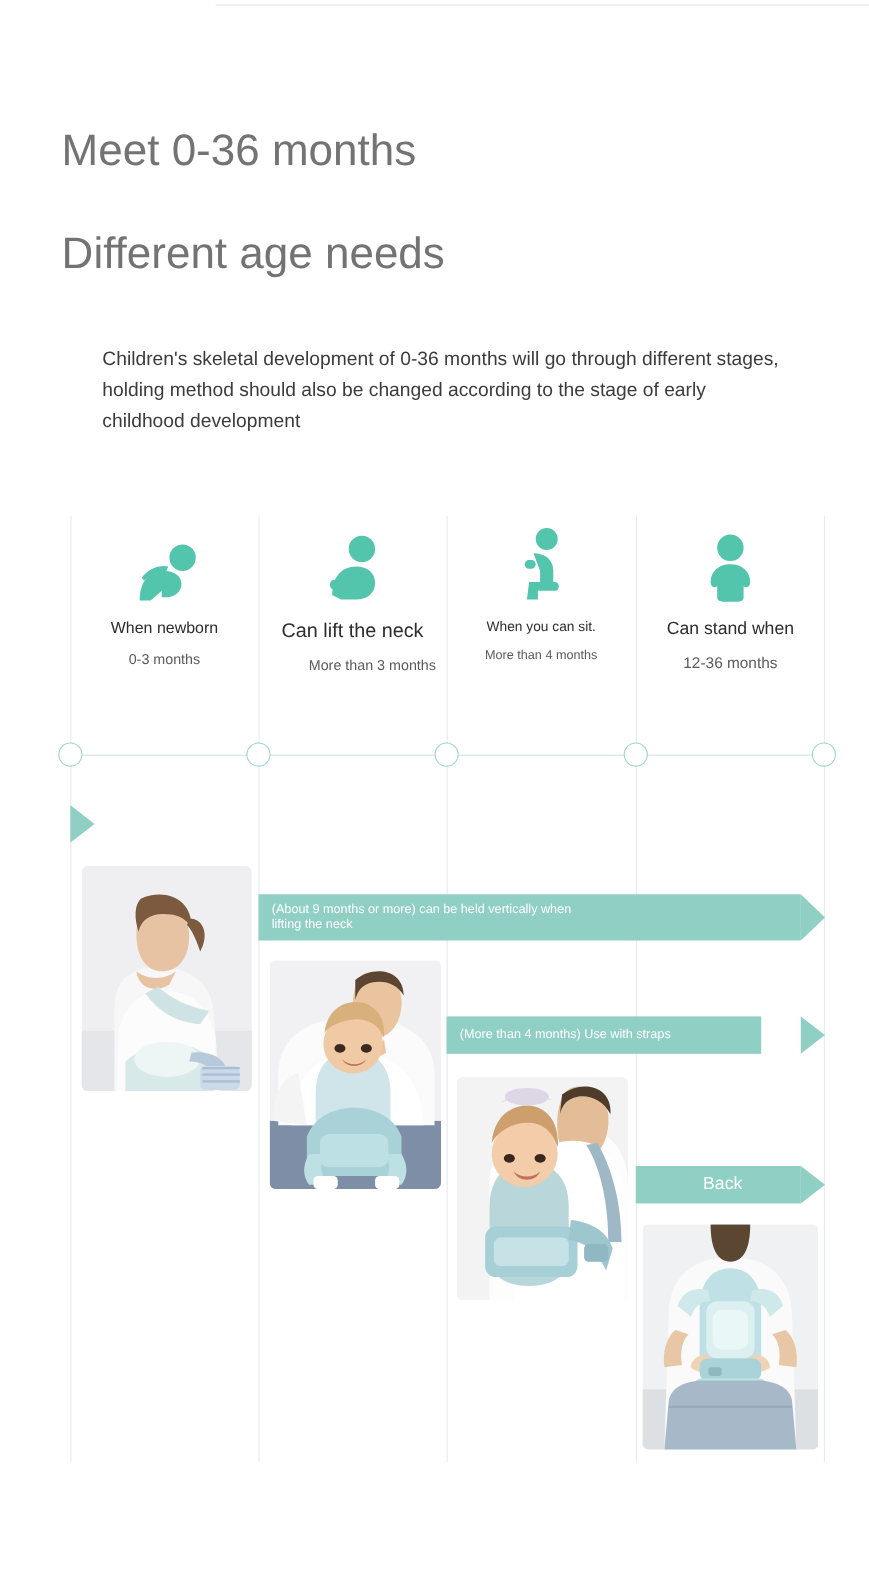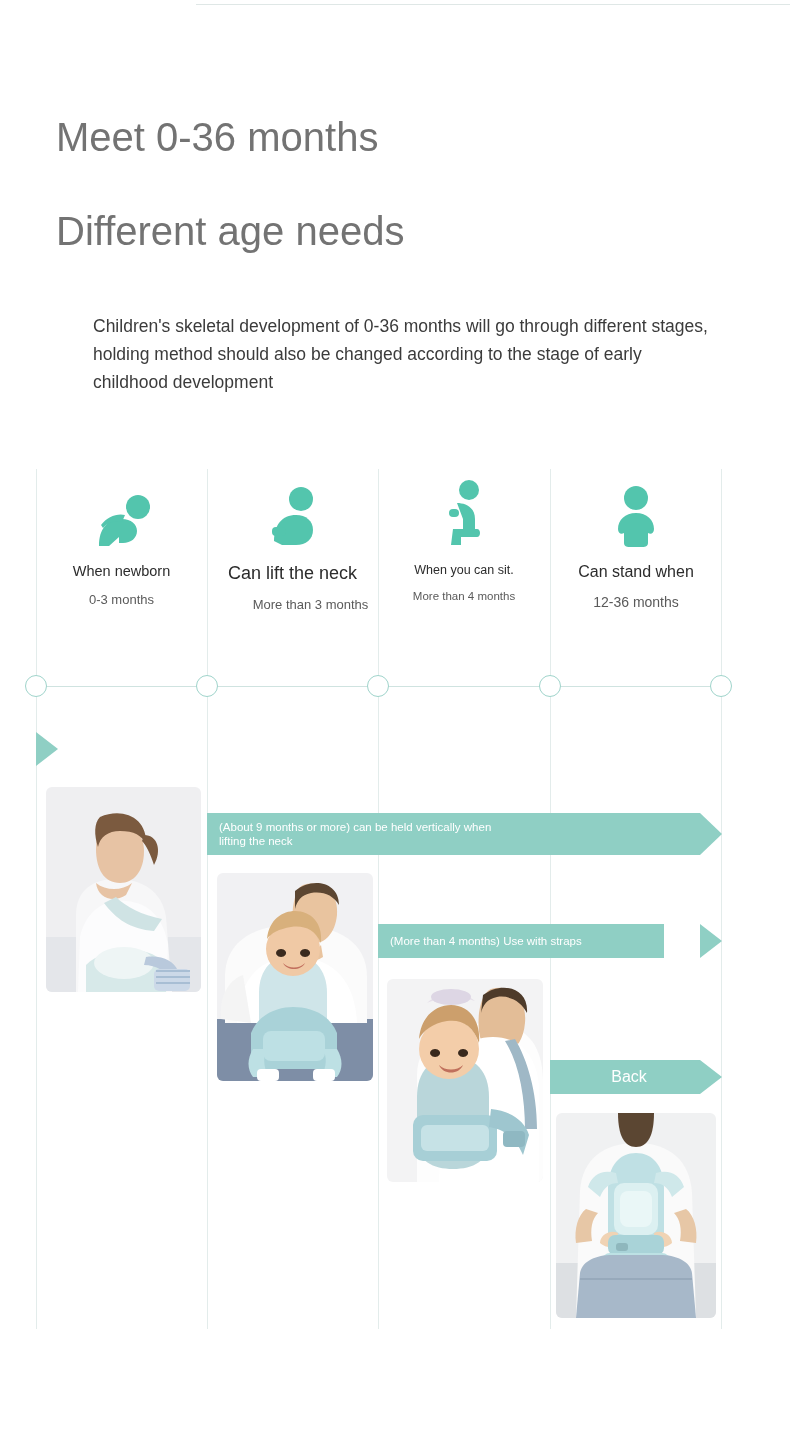--- a/index.html
+++ b/index.html
@@ -39,21 +39,21 @@
     top: 312px;
     width: 620px;
     font-size: 17.5px;
     line-height: 28px;
     color: #3b3b3b;
     margin-left: 40px;
   }
   
   .tl {
     position: absolute;
-    left: 36px;
+    left: 64px;
     top: 469px;
     width: 686px;
     height: 860px;
     text-decoration: underline;
   }
   .vline {
     position: absolute;
     top: 0;
     width: 1px;
     height: 860px;

